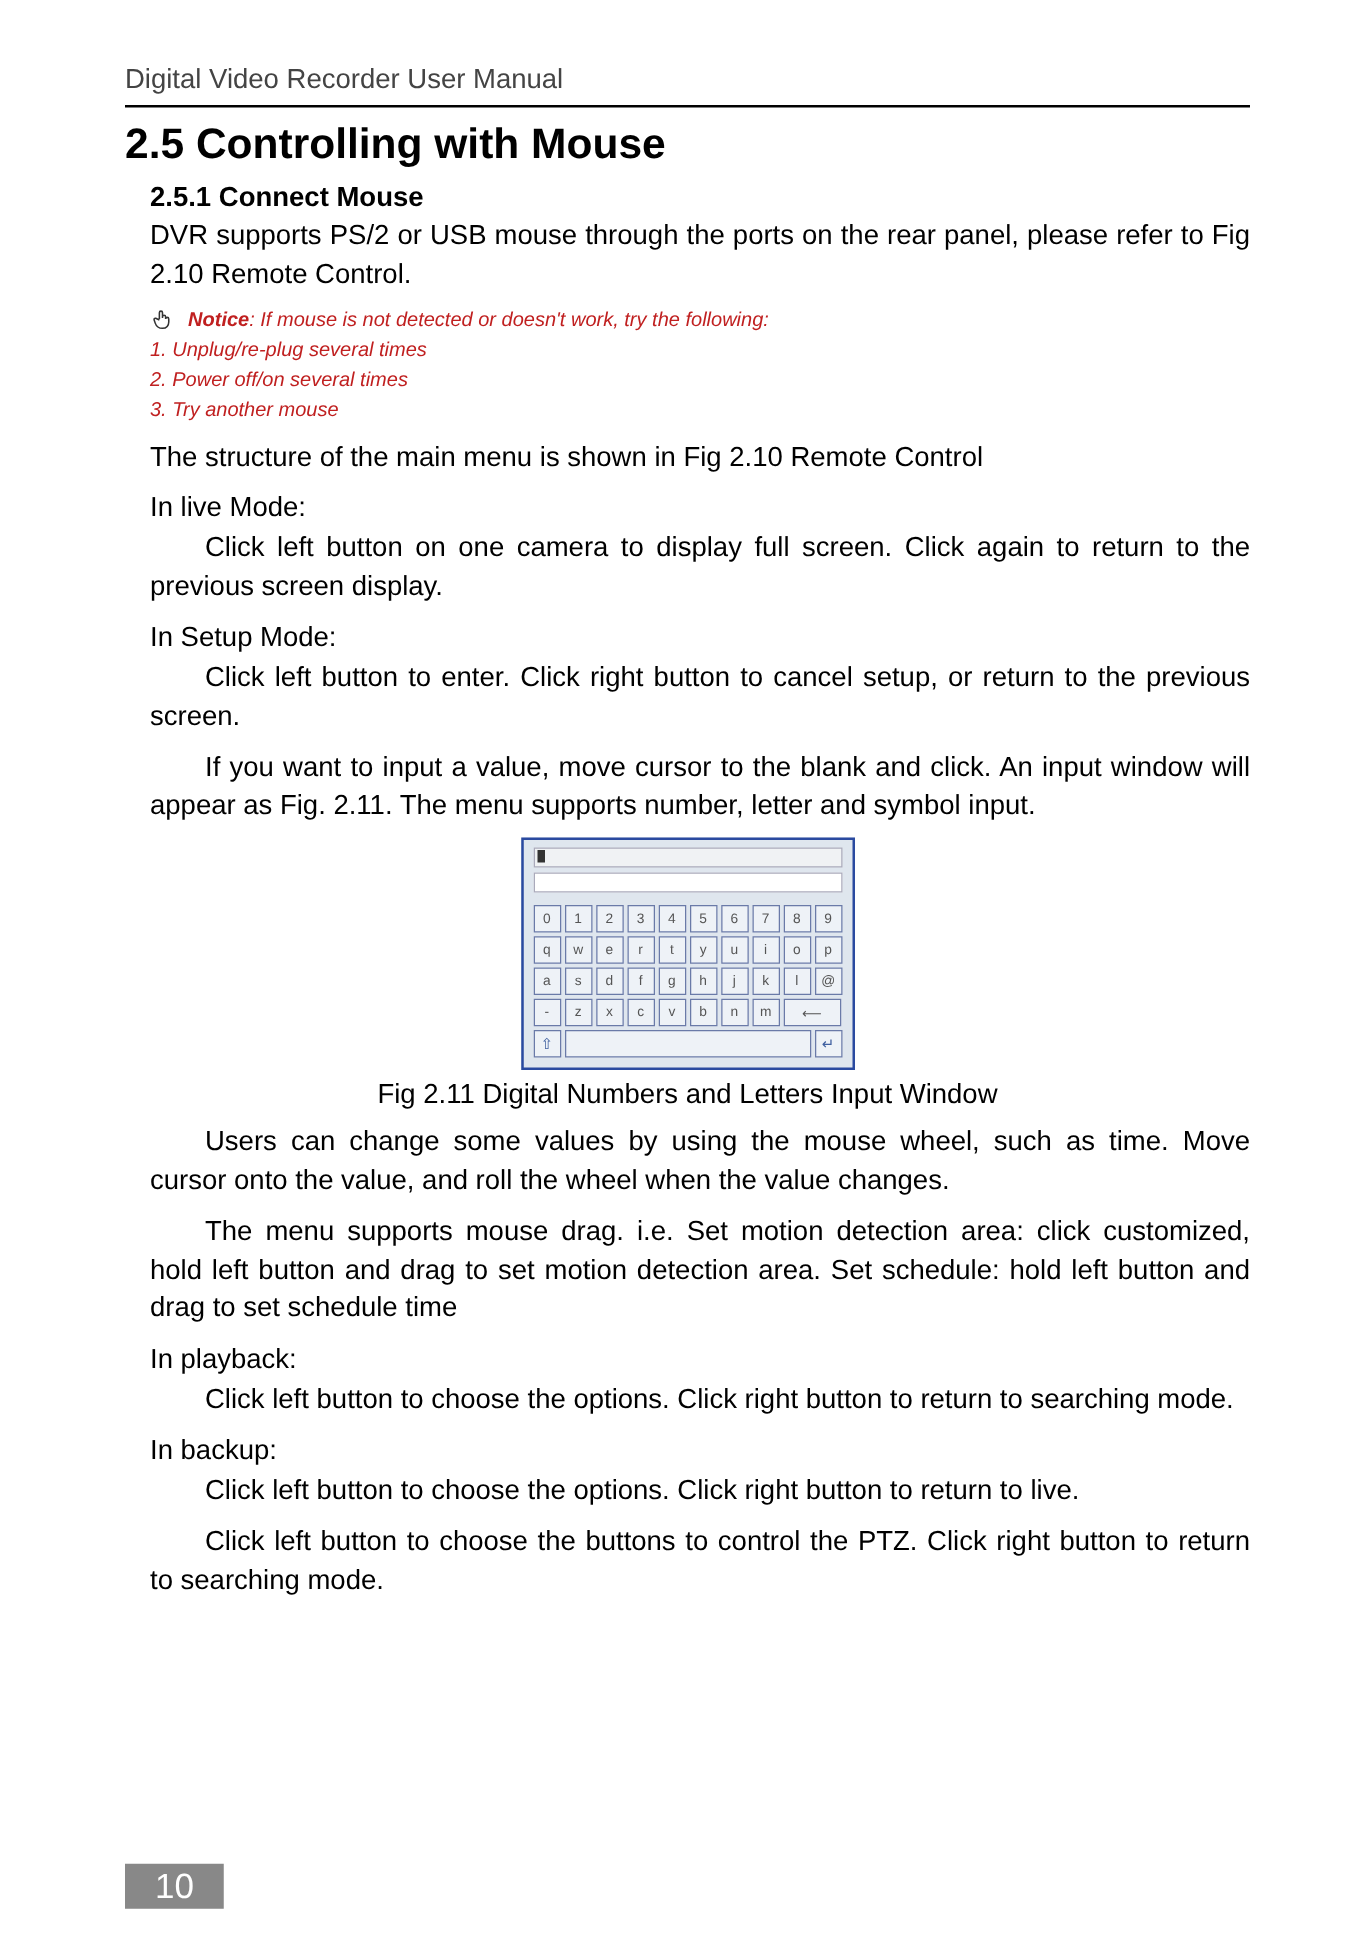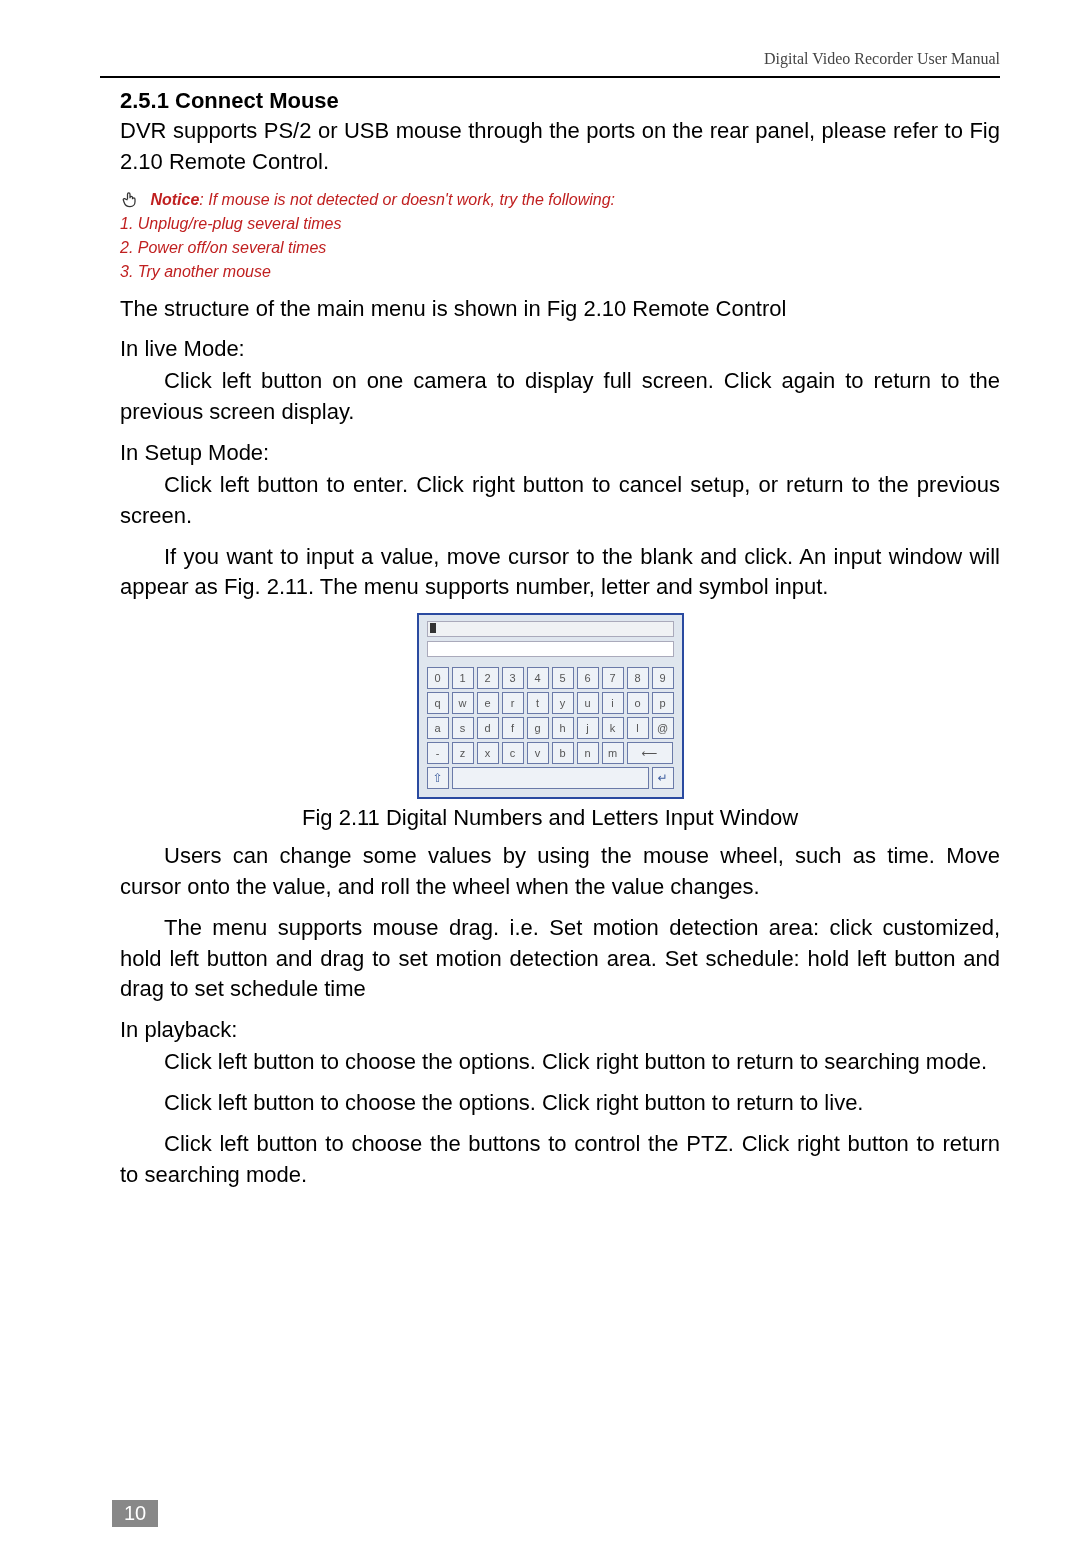--- a/index.html
+++ b/index.html
@@ -9,25 +9,24 @@
     font-family: Arial, Helvetica, sans-serif;
     color: #000;
   }
   .page {
     width: 1080px;
     min-height: 1567px;
     box-sizing: border-box;
     padding: 50px 80px 40px 100px;
   }
   .header-title {
-    text-align: right;
-    font-size: 16px;
+    text-align: left;
+    font-size: 22px;
     color: #444;
     margin-bottom: 8px;
-    font-family: Liberation Serif, serif;
   }
   .hr {
     border: none;
     border-top: 2px solid #000;
     margin: 0 0 10px 0;
   }
   h1.section-title {
     font-size: 34px;
     font-weight: bold;
     margin: 6px 0 8px 0;
@@ -150,36 +149,36 @@
   .figure-caption {
     font-size: 22px;
     margin-top: 6px;
   }
   .page-number-box {
     position: absolute;
     left: 100px;
     bottom: 40px;
     background: #888;
     color: #fff;
-    font-size: 20px;
-    padding: 2px 12px;
-    margin-left: 12px;
+    font-size: 28px;
+    padding: 2px 24px;
   }
   .page-rel {
     position: relative;
   }
 </style>
 </head>
 <body>
 
 <div class="page page-rel">
 
   <div class="header-title">Digital Video Recorder User Manual</div>
   <hr class="hr">
 
+  <h1 class="section-title">2.5  Controlling with Mouse</h1>
 
   <h2 class="subsection-title">2.5.1  Connect Mouse</h2>
   <div class="body-text">DVR supports PS/2 or USB mouse through the ports on the rear panel, please refer to Fig 2.10 Remote Control.</div>
 
   <div class="notice-block">
     <div class="notice-line">
       <span class="notice-icon">
         <svg viewBox="0 0 24 24" width="20" height="22">
             <path fill="none" stroke="#333" stroke-width="1.5" d="M9 11V5a1.5 1.5 0 0 1 3 0v5m0 0V9a1.5 1.5 0 0 1 3 0v2m0 0a1.5 1.5 0 0 1 3 0v3c0 3-2 6-6 6s-6-2-7-5l-1-3c-.4-1 .5-2 1.5-1.6L9 12"></path>
           </svg>
@@ -259,18 +258,19 @@
     </div>
     <div class="figure-caption">Fig 2.11 Digital Numbers and Letters Input Window</div>
   </div>
 
   <div class="indented-para">Users can change some values by using the mouse wheel, such as time. Move cursor onto the value, and roll the wheel when the value changes.</div>
   <div class="indented-para">The menu supports mouse drag. i.e. Set motion detection area: click customized, hold left button and drag to set motion detection area. Set schedule: hold left button and drag to set schedule time</div>
 
   <div class="mode-heading">In playback:</div>
   <div class="indented-para">Click left button to choose the options. Click right button to return to searching mode.</div>
 
+  <div class="mode-heading">In backup:</div>
   <div class="indented-para" style="text-align:left">Click left button to choose the options. Click right button to return to live.</div>
 
   <div class="indented-para">Click left button to choose the buttons to control the PTZ. Click right button to return to searching mode.</div>
 
   <div class="page-number-box">10</div>
 </div>
 
 </body></html>

